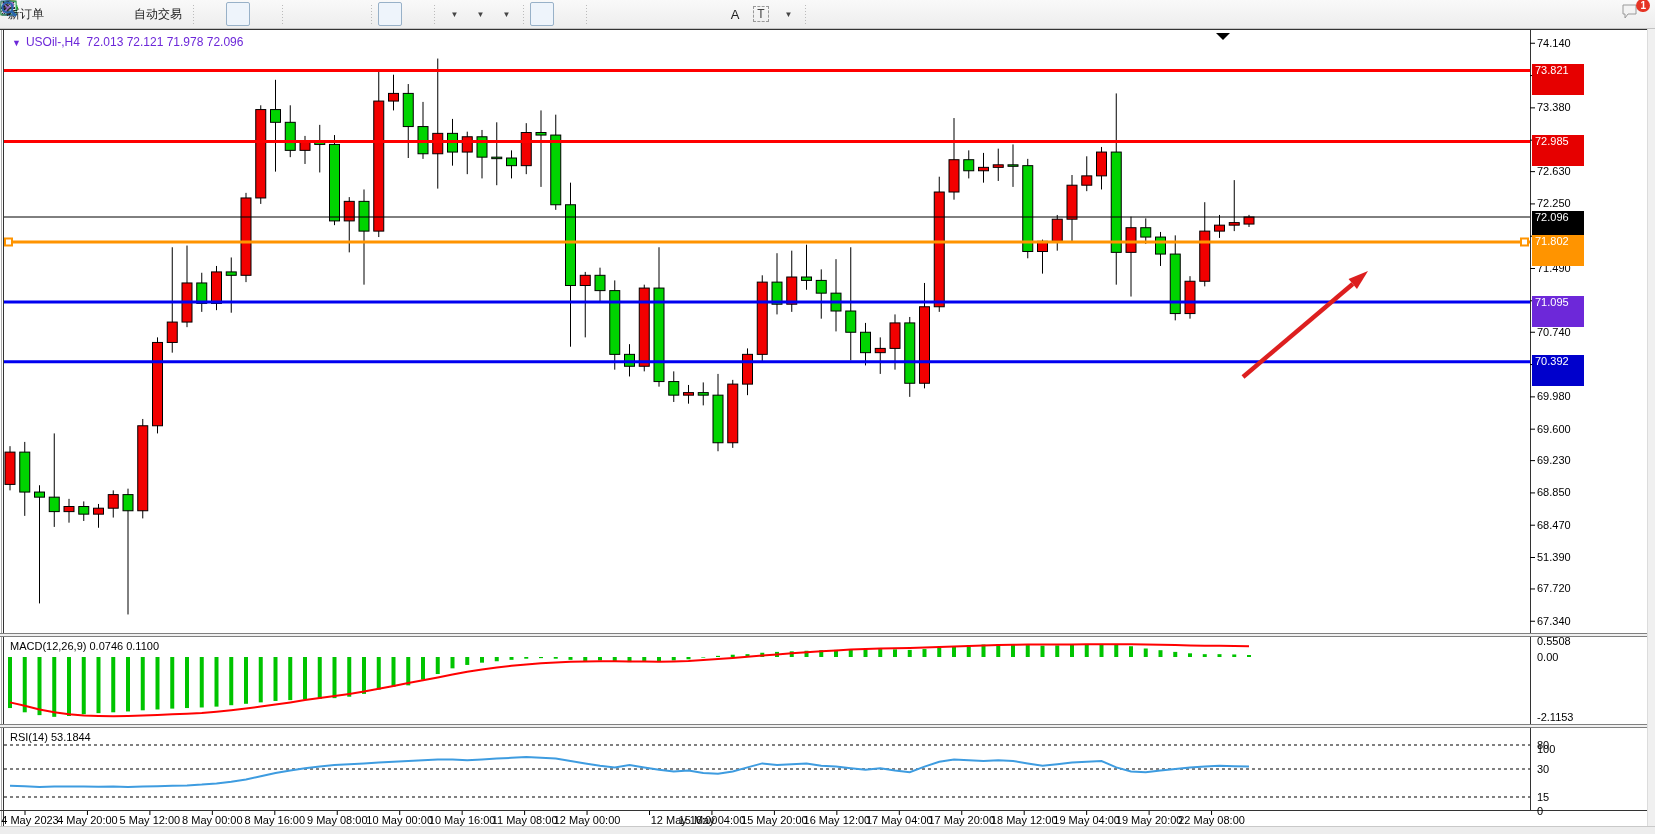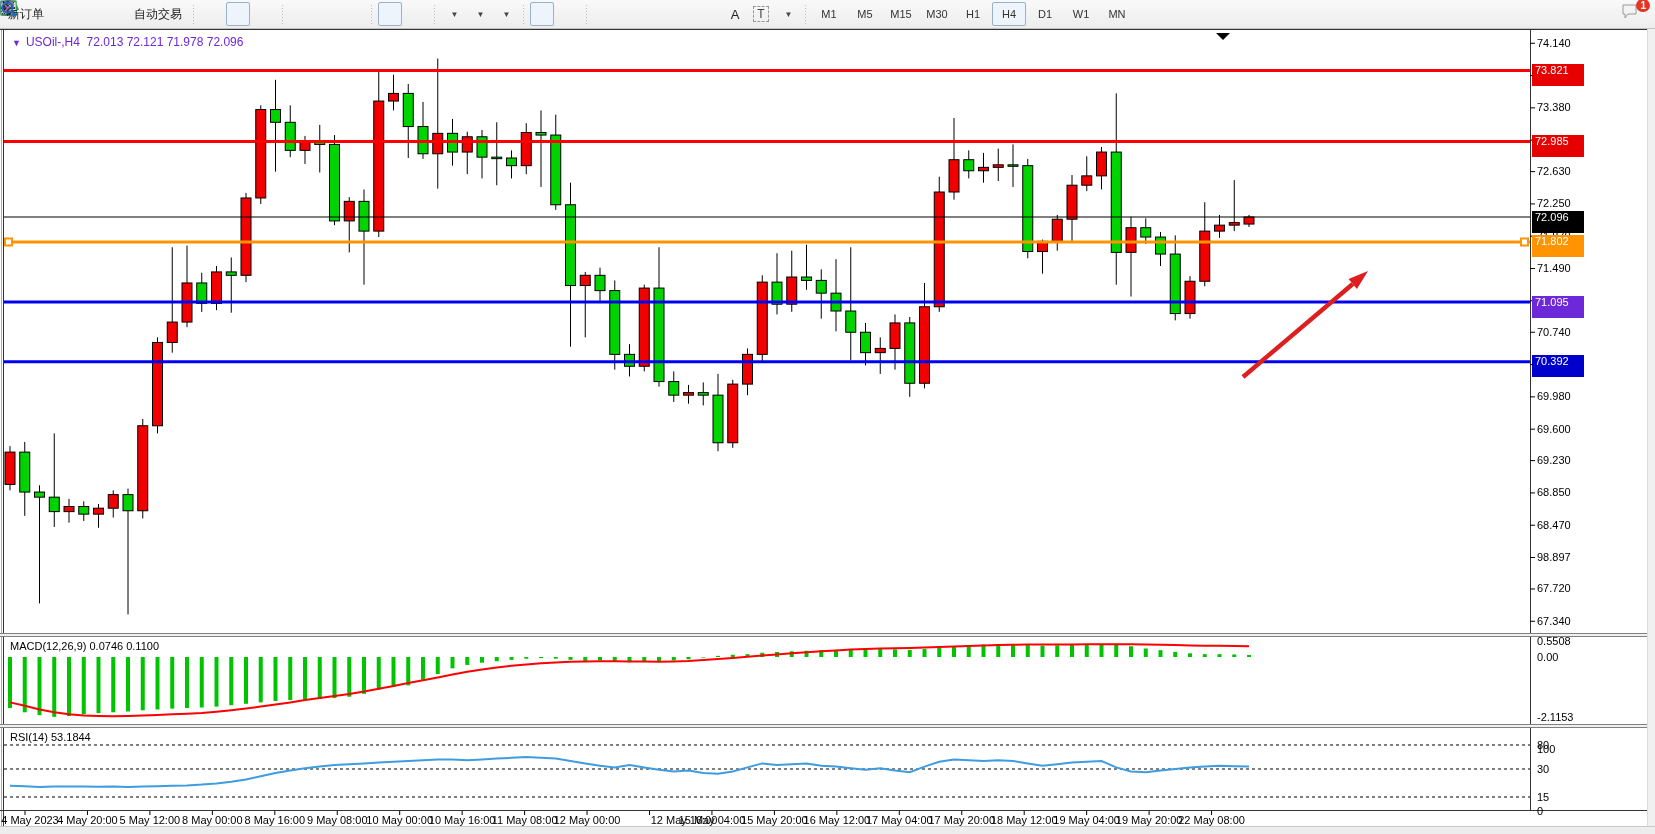--- a/index.html
+++ b/index.html
@@ -17,21 +17,21 @@
   .sep{width:7px;height:22px;margin:0 2px;
     background-image:repeating-linear-gradient(#bbb 0 1px,transparent 1px 3px);
     background-size:1px 100%;background-repeat:no-repeat;background-position:3px 2px;}
   .tf{font-size:11px;color:#333;padding:0 5px;}
   #tb-right{margin-left:auto;display:flex;align-items:center;margin-right:10px;}
   .badge-red{position:absolute;top:-4px;right:-7px;background:#e53424;color:#fff;border-radius:8px;
     font-size:10px;font-weight:bold;padding:1px 4px;line-height:11px;}
   #chart-title{position:absolute;left:12px;top:35px;font-size:12px;color:#6d28d9;}
   #chart-title .dd{font-size:9px;margin-right:5px;}
   .axis-lab{position:absolute;left:1537px;font-size:11px;color:#000;}
-  .price-badge{position:absolute;left:1532px;height:22px;min-width:46px;color:#fff;
+  .price-badge{position:absolute;left:1532px;height:31px;min-width:46px;color:#fff;
     font-size:11px;line-height:13px;padding:0 3px;z-index:5;}
   .date-lab{position:absolute;top:814px;font-size:11px;color:#000;transform:translateX(-50%);}
   .panel-lab{position:absolute;left:10px;font-size:11px;color:#000;z-index:4;}
   svg{position:absolute;left:0;top:0;}
   #frame-right-strip{position:absolute;right:0;top:29px;width:7px;height:805px;background:#f0f0f0;
     border-left:1px solid #dcdcdc;}
   #status-strip{position:absolute;left:0;top:826px;width:1655px;height:8px;background:#ededed;
     border-top:1px solid #c9c9c9;}
 </style>
 </head>
@@ -197,31 +197,20 @@
       <span style="font-size:12px;border:1px dashed #999;padding:0 3px;color:#444">T</span>
     </div>
     <div class="tb">
       <svg width="16" height="16">
         <path d="M3 13 L13 3 M13 3 h-5 M13 3 v5" stroke="#946bc8" stroke-width="1.6" fill="none"></path>
         <path d="M3 3 L8 8" stroke="#946bc8" stroke-width="1.6"></path>
         </svg>
       <span class="caret">▼</span>
     </div>
     <div class="sep"></div>
-    <div id="tf-buttons" style="display:flex">
-        <div class="tb tf">M1</div>
-        <div class="tb tf">M5</div>
-        <div class="tb tf">M15</div>
-        <div class="tb tf">M30</div>
-        <div class="tb tf">H1</div>
-        <div class="tb tf pressed">H4</div>
-        <div class="tb tf">D1</div>
-        <div class="tb tf">W1</div>
-        <div class="tb tf">MN</div>
-      </div>
     <div id="tb-right">
       <div class="tb">
         <svg width="18" height="18">
           <circle cx="7.5" cy="7.5" r="5" fill="none" stroke="#2a66b0" stroke-width="2"></circle>
           <line x1="11.5" y1="11.5" x2="16" y2="16" stroke="#2a66b0" stroke-width="2.6"></line>
           </svg>
       </div>
       <div class="tb" style="position:relative">
         <svg width="18" height="16">
           <path d="M2 2 h13 v9 h-8 l-3 4 v-4 h-2 z" fill="#f3f3f3" stroke="#999"></path>
@@ -758,21 +747,21 @@
       <div class="axis-lab" style="top:229.70999999999992px">71.870</div>
       <div class="axis-lab" style="top:262.01000000000073px">71.490</div>
       <div class="axis-lab" style="top:294.31000000000034px">71.110</div>
       <div class="axis-lab" style="top:325.76000000000073px">70.740</div>
       <div class="axis-lab" style="top:358.06000000000034px">70.360</div>
       <div class="axis-lab" style="top:390.35999999999996px">69.980</div>
       <div class="axis-lab" style="top:422.66000000000076px">69.600</div>
       <div class="axis-lab" style="top:454.10999999999996px">69.230</div>
       <div class="axis-lab" style="top:486.41000000000076px">68.850</div>
       <div class="axis-lab" style="top:518.7100000000004px">68.470</div>
-      <div class="axis-lab" style="top:551.01px">98.897</div>
+      <div class="axis-lab" style="top:551.01px">51.390</div>
       <div class="axis-lab" style="top:582.4600000000004px">67.720</div>
       <div class="axis-lab" style="top:614.76px">67.340</div>
       <div class="price-badge" style="top:63.87500000000048px;background:#e60000">73.821</div>
       <div class="price-badge" style="top:134.93500000000034px;background:#e60000">72.985</div>
       <div class="price-badge" style="top:210.5px;background:#000000">72.096</div>
       <div class="price-badge" style="top:235.48999999999972px;background:#ff9400">71.802</div>
       <div class="price-badge" style="top:295.5850000000004px;background:#6d28d9">71.095</div>
       <div class="price-badge" style="top:355.34000000000066px;background:#0000cc">70.392</div>
       <div class="axis-lab" style="top:635.379312px">0.5508</div>
       <div class="axis-lab" style="top:651px">0.00</div>

